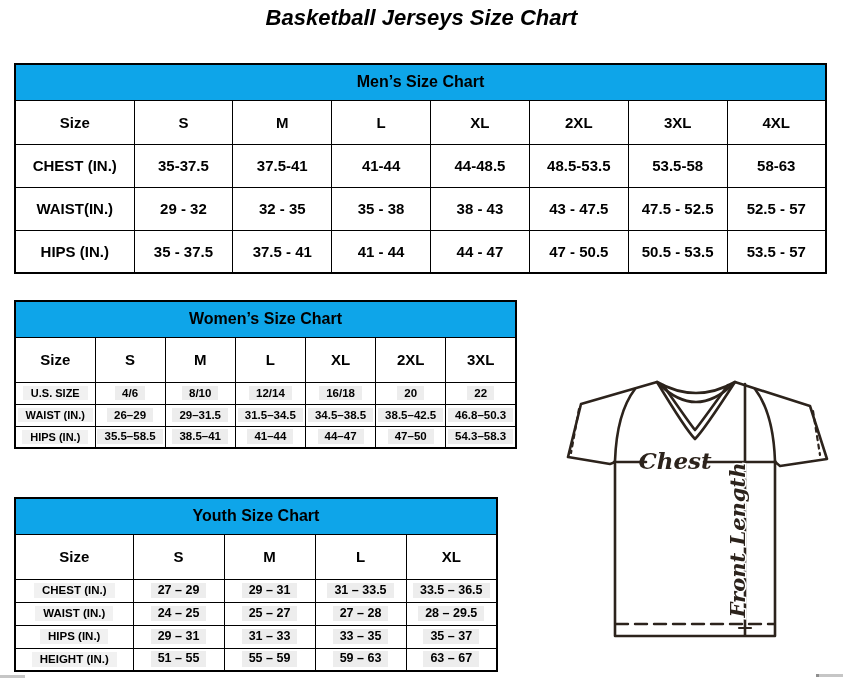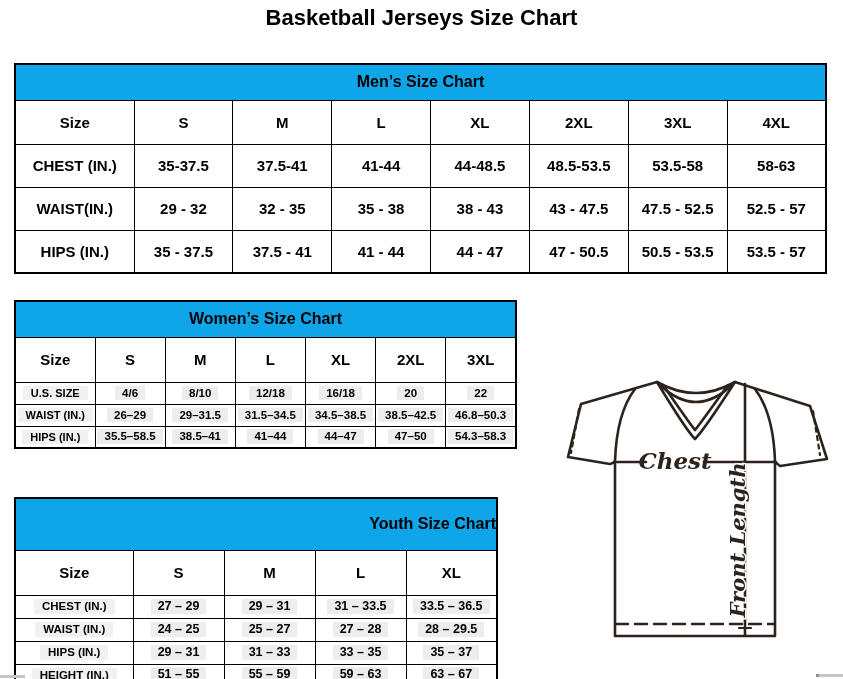--- a/index.html
+++ b/index.html
@@ -2,42 +2,42 @@
 <html><head>
 <meta charset="utf-8">
 <style>
   html,body{margin:0;padding:0;}
   body{
     width:843px;height:679px;position:relative;background:#ffffff;
     font-family:"Liberation Sans",sans-serif;color:#000;overflow:hidden;
   }
   .page-title{
     position:absolute;left:0;top:5px;width:843px;text-align:center;
-    font-size:22px;font-weight:bold;letter-spacing:0px;
+    font-size:22px;font-weight:bold;letter-spacing:0px;font-style:italic;
   }
   table.size-table{
     position:absolute;border-collapse:collapse;table-layout:fixed;
     border:2px solid #000;text-align:center;font-weight:bold;
   }
   table.size-table th,table.size-table td{border:1px solid #000;padding:0;overflow:hidden;}
   .caption-cell{background:#0ea5e9;font-size:16px;}
   
   #mens{left:14px;top:63px;width:813px;}
   #mens .caption-row{height:36px;}
   #mens .head-row{height:44px;font-size:15px;}
   #mens .data-row{height:43px;font-size:15px;}
   
   #womens{left:14px;top:300px;width:503px;}
   #womens .caption-row{height:36px;padding-left:36px;}
   #womens .head-row{height:45px;font-size:15px;}
   #womens .data-row{height:22px;font-size:11.5px;}
   #womens .data-row th{font-size:11px;}
   
   #youth{left:14px;top:497px;width:484px;}
-  #youth .caption-row{height:52px;text-align:right;}
+  #youth .caption-row{height:36px;}
   #youth .head-row{height:45px;font-size:15px;}
   #youth .data-row{height:23px;font-size:12.5px;}
   #youth .data-row th{font-size:11.5px;}
   .sh{background:#ededed;padding:1px 7px;display:inline-block;line-height:1.1;}
   .shl{background:#f1f1f1;padding:1px 8px;display:inline-block;line-height:1.1;}
   
   .jersey-wrap{position:absolute;left:556px;top:372px;width:286px;height:286px;}
   .jersey-wrap svg{display:block;}
   .sb-frag{position:absolute;background:#c6c6c6;}
   .sb-frag-left{left:0;top:675px;width:25px;height:3px;}
@@ -131,21 +131,21 @@
       <th>XL</th>
       <th>2XL</th>
       <th>3XL</th>
     </tr>
   </thead>
   <tbody>
     <tr class="data-row">
       <th><span class="shl">U.S. SIZE</span></th>
       <td><span class="sh">4/6</span></td>
       <td><span class="sh">8/10</span></td>
-      <td><span class="sh">12/18</span></td>
+      <td><span class="sh">12/14</span></td>
       <td><span class="sh">16/18</span></td>
       <td><span class="sh">20</span></td>
       <td><span class="sh">22</span></td>
     </tr>
     <tr class="data-row">
       <th><span class="shl">WAIST (IN.)</span></th>
       <td><span class="sh">26–29</span></td>
       <td><span class="sh">29–31.5</span></td>
       <td><span class="sh">31.5–34.5</span></td>
       <td><span class="sh">34.5–38.5</span></td>

